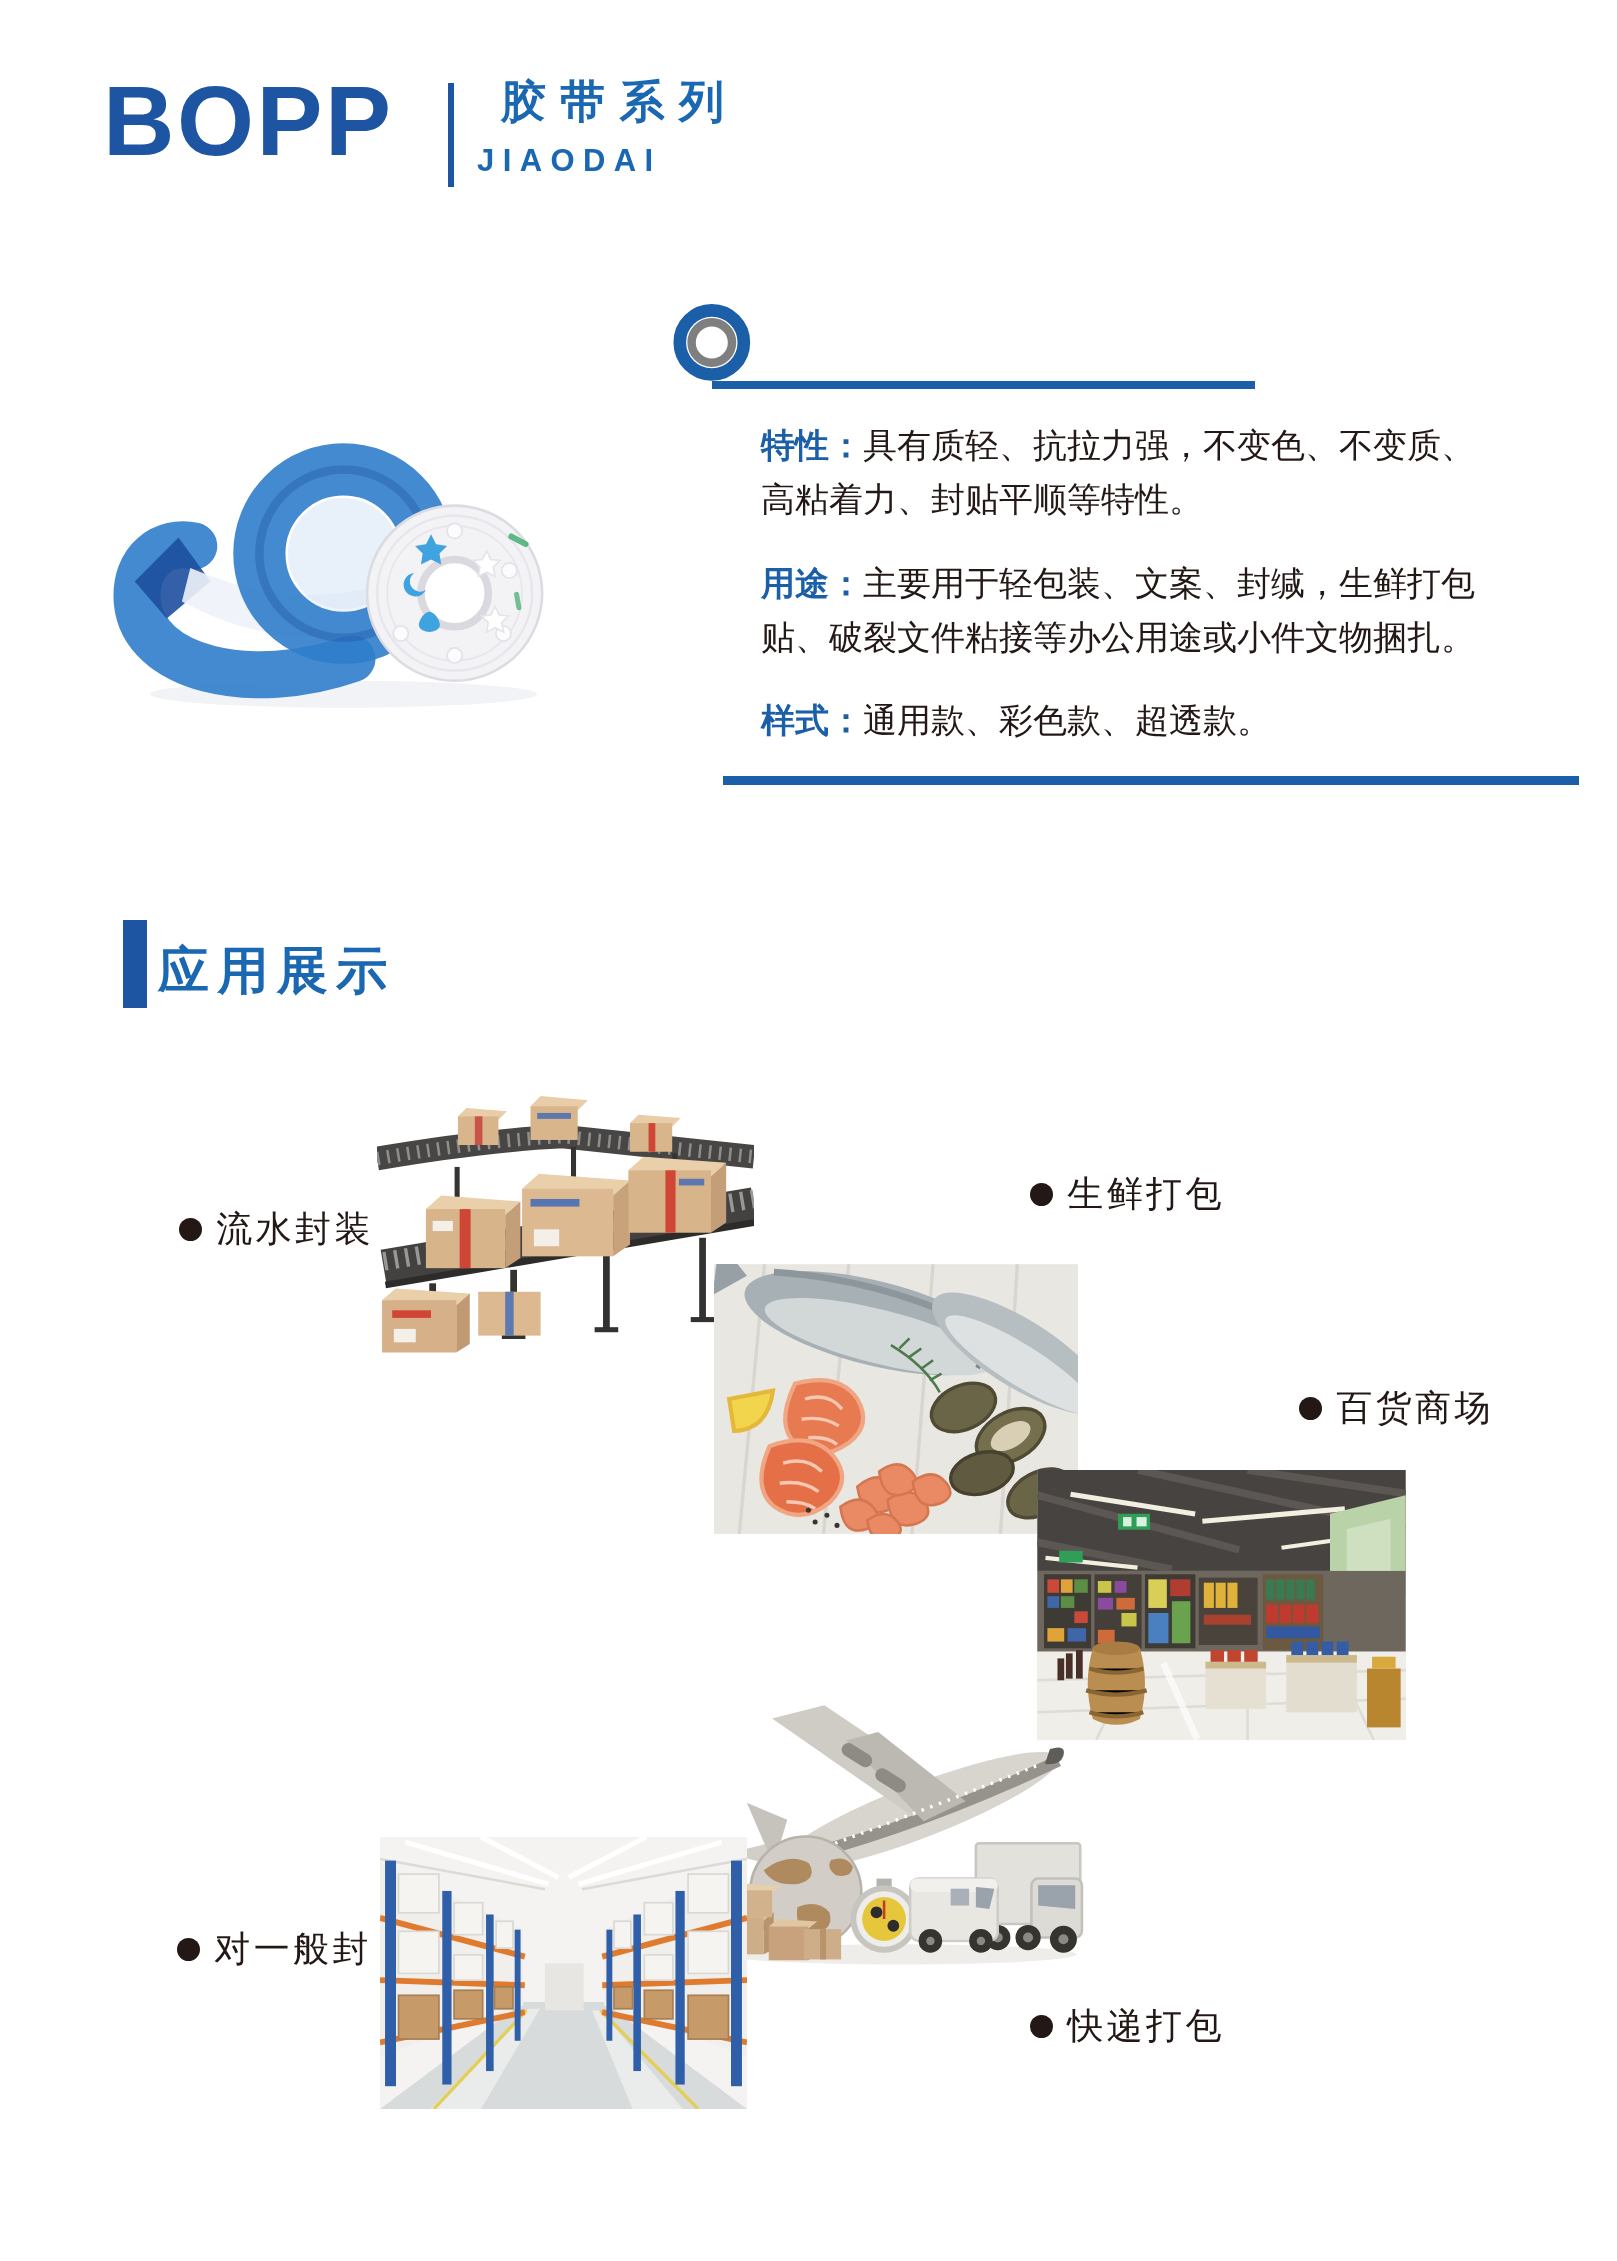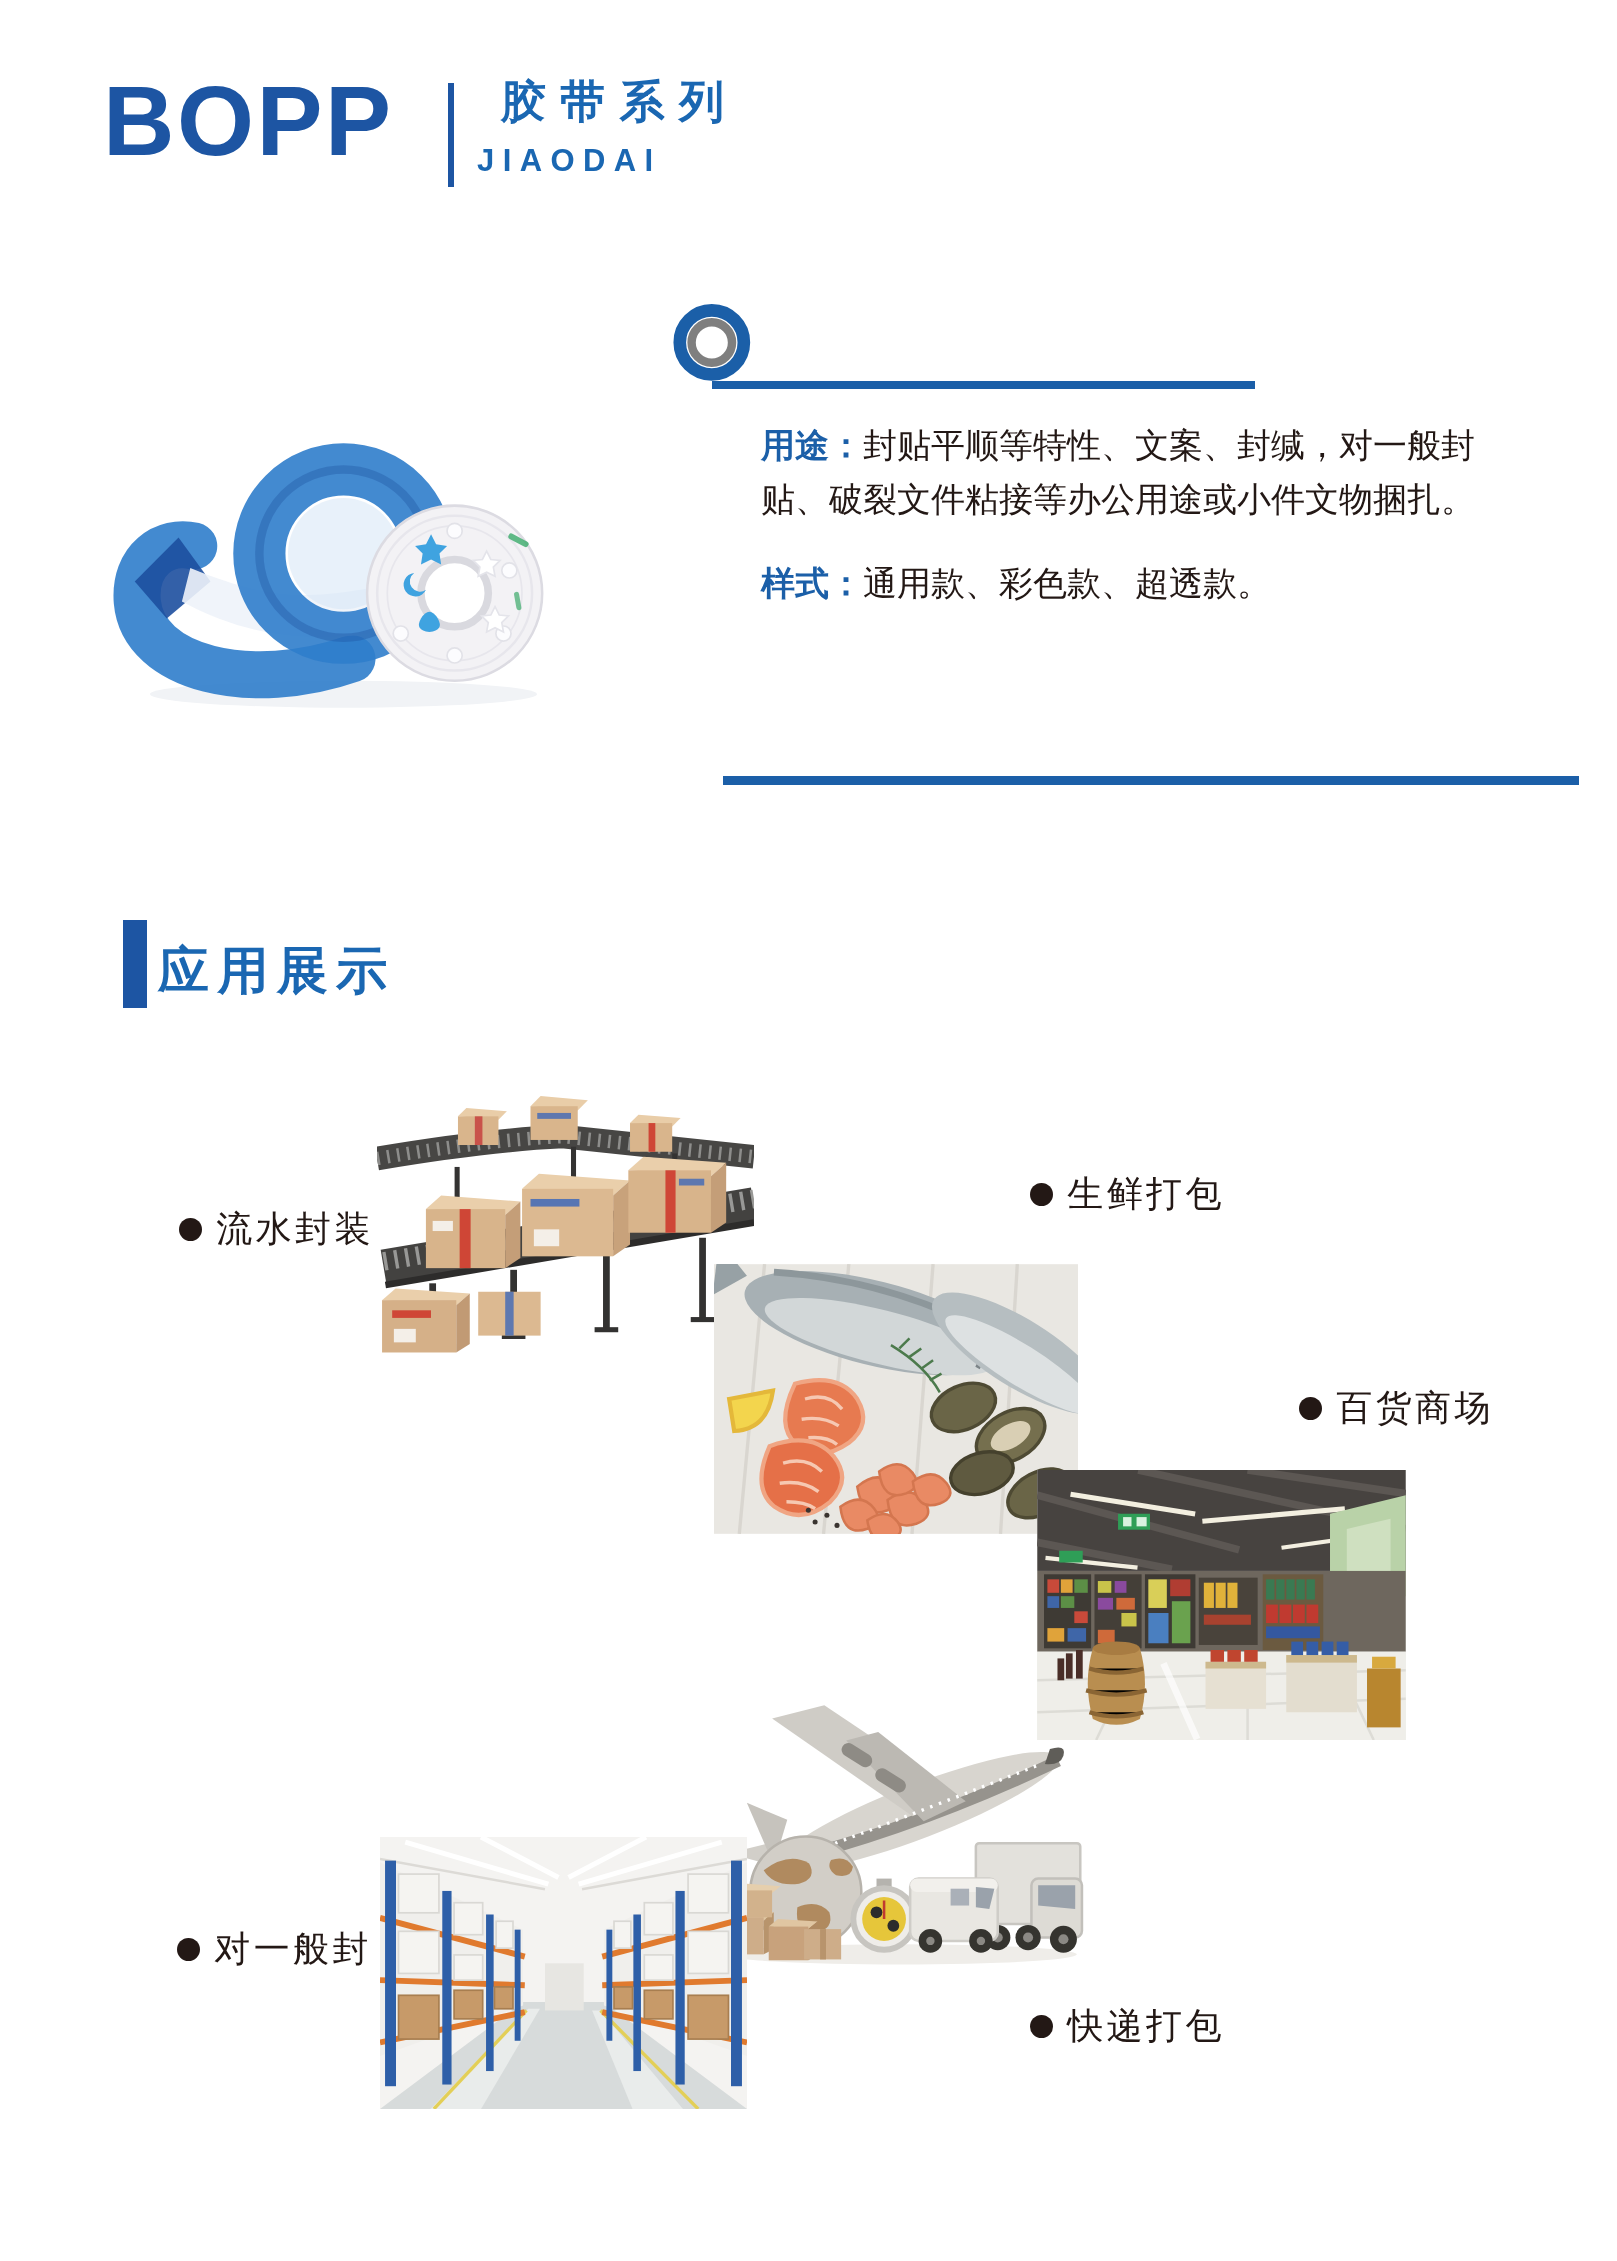--- a/index.html
+++ b/index.html
@@ -86,21 +86,23 @@
     </g>
   </svg>
 
   <svg class="abs roll-icon" viewBox="0 0 96 102">
     <circle cx="46" cy="48" r="38" fill="#ffffff" stroke="#1b5fa8" stroke-width="15"></circle>
     <circle cx="46" cy="48" r="24" fill="#ffffff" stroke="#7f7f7f" stroke-width="10"></circle>
   </svg>
   <div class="abs title-underline"></div>
 
   <div class="abs specs">
-    <p><span class="spec-label">用途：</span><span class="spec-text">封贴平顺等特性、文案、封缄，对一般封
+    <p><span class="spec-label">特性：</span><span class="spec-text">具有质轻、抗拉力强，不变色、不变质、
+高粘着力、封贴平顺等特性。</span></p>
+    <p><span class="spec-label">用途：</span><span class="spec-text">主要用于轻包装、文案、封缄，生鲜打包
 贴、破裂文件粘接等办公用途或小件文物捆扎。</span></p>
     <p><span class="spec-label">样式：</span><span class="spec-text">通用款、彩色款、超透款。</span></p>
   </div>
 
   <div class="abs section-line"></div>
 
   <div class="abs apps-bar"></div>
   <div class="abs apps-title">应用展示</div>
 
   <svg class="abs photo photo-conveyor" viewBox="0 0 447 322">

